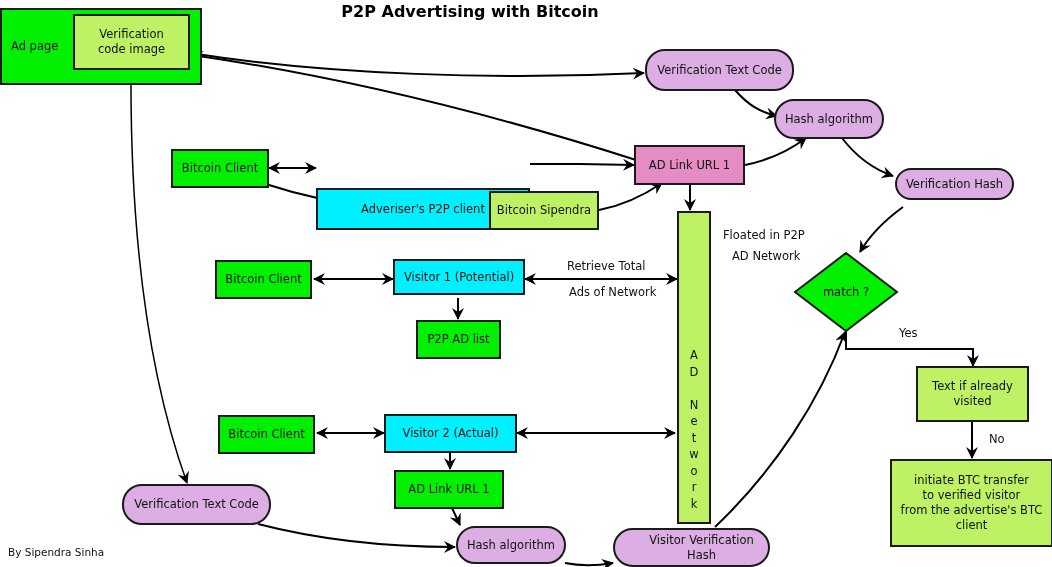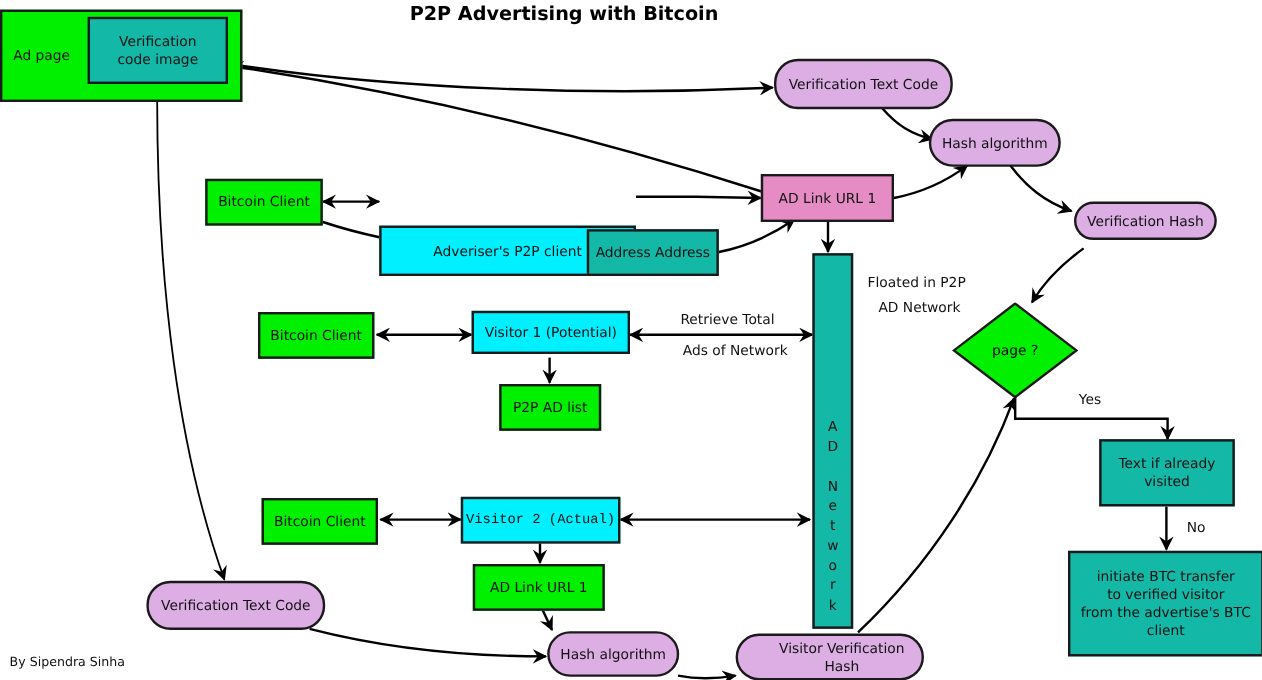--- a/index.html
+++ b/index.html
@@ -3,21 +3,21 @@
 <meta charset="utf-8">
 <style>
   html, body { margin: 0; padding: 0; background: #ffffff; }
   body { width: 1052px; height: 567px; position: relative; overflow: hidden;
          font-family: "DejaVu Sans", sans-serif; }
   #diagram { position: absolute; left: 0; top: 0; width: 1052px; height: 567px; }
   .box { position: absolute; box-sizing: border-box; border: 2px solid #1a1a1a;
          display: flex; align-items: center; justify-content: center; text-align: center;
          font-size: 11.5px; color: #111; line-height: 15px; white-space: pre-line; }
   .green { background: #00f000; }
-  .orange { background: #14b8a6; }
+  .orange { background: #bef264; }
   .lilac { background: #dcaee4; border-radius: 20px; }
   .cyan { background: #00f0ff; }
   .pink { background: #e68cc4; }
   .label { position: absolute; font-size: 11.5px; color: #111; white-space: nowrap; }
   .title { position: absolute; left: 0; width: 940px; top: 2px; text-align: center;
            font-weight: bold; font-size: 16px; color: #000; }
   .vertical-text { display: flex; flex-direction: column; align-items: center; justify-content: flex-end;
                    padding-bottom: 10px; line-height: 16.5px; }
   .diamond-wrap { position: absolute; }
   .diamond-label { position: absolute; left: 0; top: 0; width: 100%; height: 100%;
@@ -90,50 +90,50 @@
 <div class="box orange" style="left:73px; top:14px; width:117px; height:56px;">Verification
 code image</div>
 
 <div class="box lilac" style="left:645px; top:49px; width:149px; height:42px;">Verification Text Code</div>
 <div class="box lilac" style="left:774px; top:99px; width:110px; height:40px;">Hash algorithm</div>
 <div class="box lilac" style="left:895px; top:168px; width:119px; height:32px;">Verification Hash</div>
 
 <div class="box green" style="left:171px; top:149px; width:98px; height:39px;">Bitcoin Client</div>
 <div class="box cyan" style="left:316px; top:143px; width:214px; height:42px;margin-top:45px;">Adveriser's P2P client</div>
 <div class="box pink" style="left:634px; top:145px; width:111px; height:40px;">AD Link URL 1</div>
-<div class="box orange" style="left:489px; top:191px; width:110px; height:39px;">Address Address</div>
+<div class="box orange" style="left:489px; top:191px; width:110px; height:39px;">Bitcoin Sipendra</div>
 
 <div class="label" style="left:723px; top:228px;">Floated in P2P</div>
 <div class="label" style="left:732px; top:249px;">AD Network</div>
 
 <div class="box green" style="left:215px; top:260px; width:97px; height:39px;">Bitcoin Client</div>
 <div class="box cyan" style="left:393px; top:259px; width:132px; height:36px;">Visitor 1 (Potential)</div>
 <div class="label" style="left:567px; top:259px;">Retrieve Total</div>
 <div class="label" style="left:569px; top:285px;">Ads of Network</div>
 <div class="box green" style="left:416px; top:320px; width:85px; height:39px;">P2P AD list</div>
 
 <div class="box orange vertical-text" id="ad-network" style="left:677px; top:211px; width:34px; height:313px;"><span>A</span><span>D</span><span>&nbsp;</span><span>N</span><span>e</span><span>t</span><span>w</span><span>o</span><span>r</span><span>k</span></div>
 
 <div class="diamond-wrap" style="left:793px; top:252px; width:106px; height:80px;">
   <svg width="106" height="80" viewBox="0 0 106 80">
     <polygon points="53,1 104,40 53,79 2,40" fill="#00f000" stroke="#1a1a1a" stroke-width="2"></polygon>
   </svg>
-  <div class="diamond-label">page ?</div>
+  <div class="diamond-label">match ?</div>
 </div>
 <div class="label" style="left:899px; top:326px;">Yes</div>
 
 <div class="box orange" style="left:916px; top:366px; width:113px; height:56px;">Text if already
 visited</div>
 <div class="label" style="left:989px; top:432px;">No</div>
 <div class="box orange" style="left:890px; top:459px; width:163px; height:88px;">initiate BTC transfer
  to verified visitor
 from the advertise's BTC
 client</div>
 
 <div class="box green" style="left:218px; top:415px; width:97px; height:39px;">Bitcoin Client</div>
-<div class="box cyan" style="left:384px; top:414px; width:133px; height:39px;font-family:Liberation Mono, monospace;">Visitor 2 (Actual)</div>
+<div class="box cyan" style="left:384px; top:414px; width:133px; height:39px;">Visitor 2 (Actual)</div>
 <div class="box green" style="left:394px; top:470px; width:110px; height:39px;">AD Link URL 1</div>
 
 <div class="box lilac" style="left:122px; top:484px; width:149px; height:41px;">Verification Text Code</div>
 <div class="box lilac" style="left:456px; top:526px; width:110px; height:38px;">Hash algorithm</div>
 <div class="box lilac" style="left:613px; top:528px; width:157px; height:39px;padding-left:20px;">Visitor Verification Hash</div>
 
 <div class="label" style="left:8px; top:546px; font-size:10.5px;">By Sipendra Sinha</div>
 
 </body></html>

